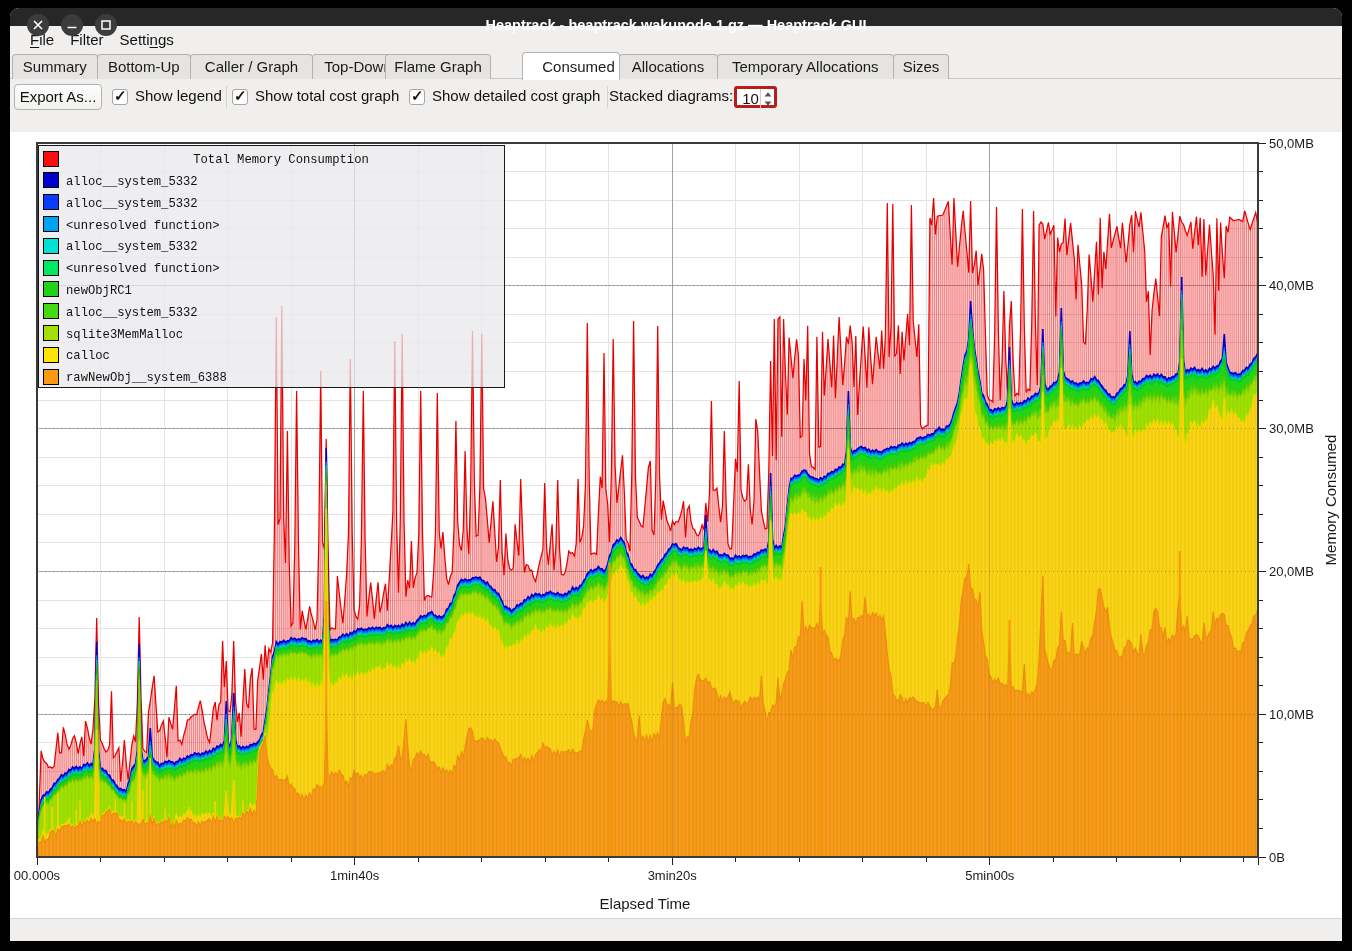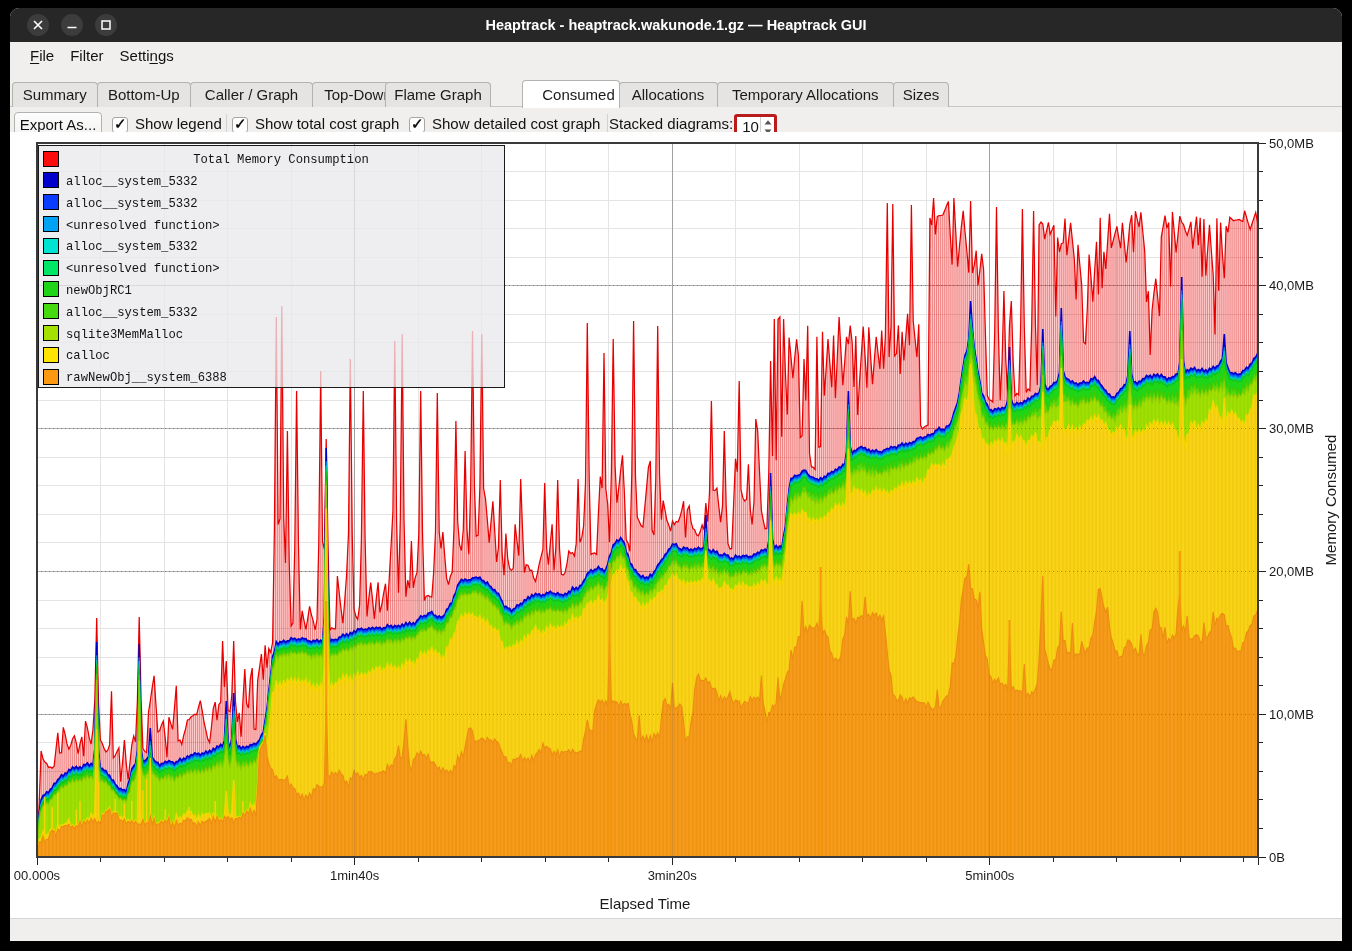--- a/index.html
+++ b/index.html
@@ -1,29 +1,29 @@
 <!DOCTYPE html>
 <html><head>
 <meta charset="utf-8">
 <style>
 * { margin:0; padding:0; box-sizing:border-box; }
 html,body { width:1352px; height:951px; background:#000; overflow:hidden;
   font-family:"Liberation Sans", sans-serif; }
 .win { position:absolute; left:10px; top:8px; width:1332px; height:933px;
   background:#f0efee; border-radius:9px 9px 0 0; overflow:hidden; }
-.titlebar { position:relative; height:34px; background:#272727; }
+.titlebar { position:relative; height:18px; background:#272727; }
 .tb-btn { position:absolute; top:6px; width:22px; height:22px; border-radius:50%;
   background:#3c3c3c; }
 .tb-title { position:absolute; width:100%; text-align:center; line-height:34px;
   color:#ffffff; font-size:14.5px; font-weight:bold; }
 .menubar { height:26px; background:#f0efee; font-size:15px; color:#111;
   display:flex; align-items:center; padding-left:12px; }
 .menubar > span { padding:0 8px; }
 .tabbar { height:27px; position:relative; background:#f0efee;
-  border-bottom:1px solid #c9c7c5;margin-top:12px; }
+  border-bottom:1px solid #c9c7c5; }
 .tab { position:absolute; top:2px; height:25px; background:#e6e4e2;
   border:1px solid #b4b2af; border-bottom:none; border-radius:4px 4px 0 0;
   font-size:15px; color:#1a1a1a; text-align:center; line-height:24px; }
 .tab.active { top:0px; height:28px; background:#ffffff; line-height:27px; z-index:3;}
 .toolbar { height:36px; background:#f0efee; position:relative; font-size:15px; color:#111; }
 .btn { position:absolute; left:4px; top:5px; width:88px; height:26px;
   background:linear-gradient(#fdfdfd,#f2f1f0); border:1px solid #b4b2af; border-radius:4px;
   font-size:15px; color:#111; text-align:center; line-height:24px; }
 .cb { position:absolute; top:10px; width:16px; height:16px; background:#fff;
   border:1px solid #a8a6a4; border-radius:3px; }

